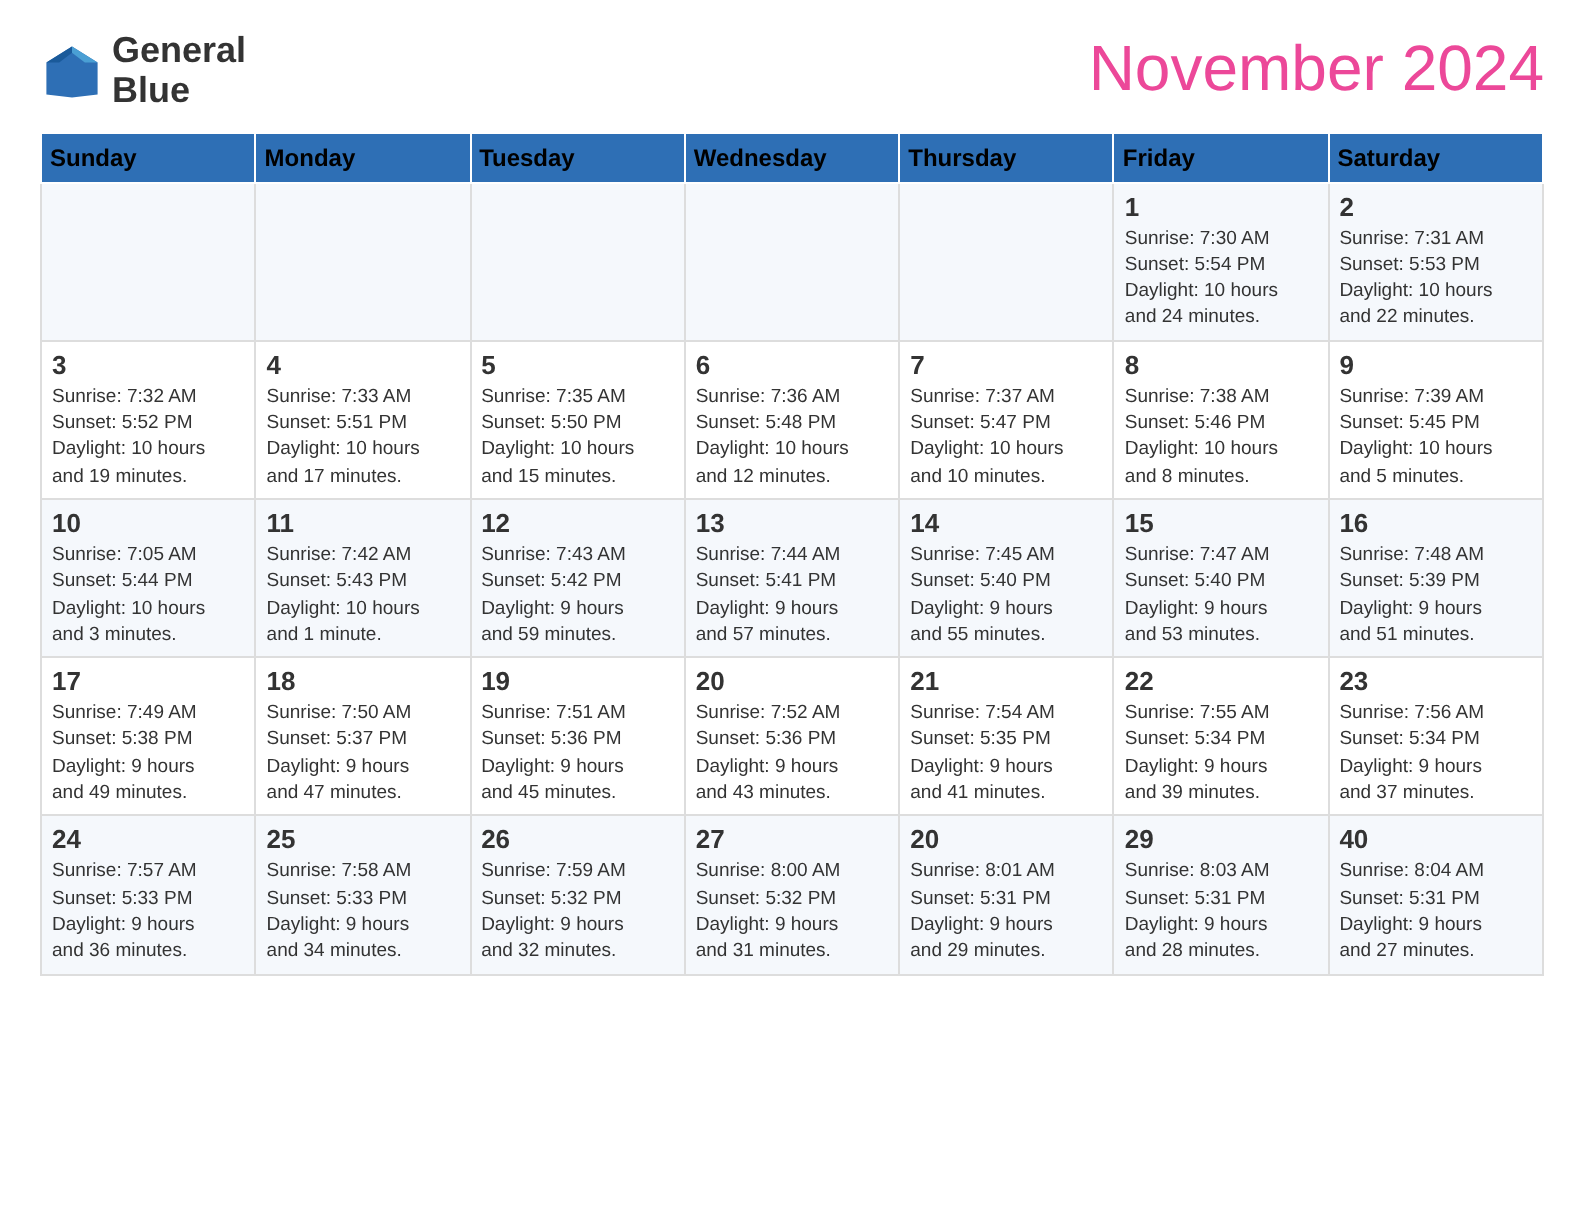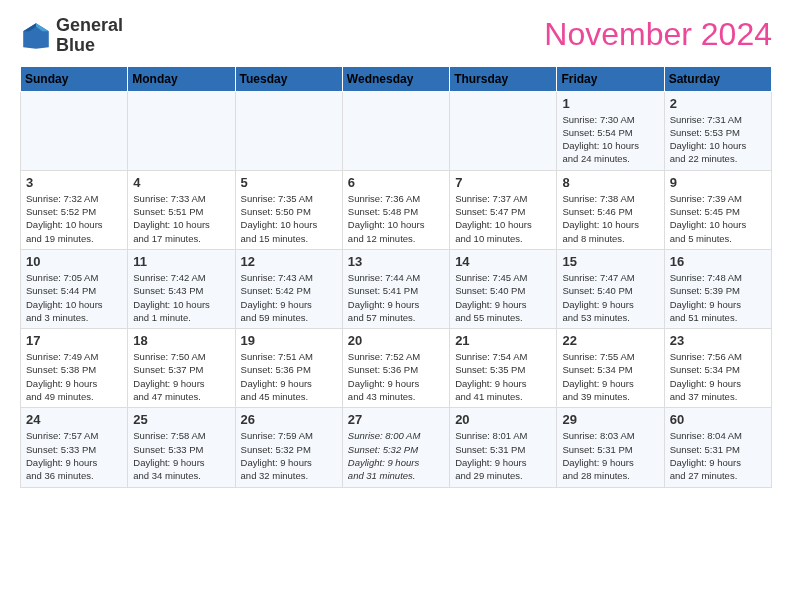--- a/index.html
+++ b/index.html
@@ -316,41 +316,41 @@
           </td>
           <td>
             <div class="day-num">26</div>
             <div class="day-info" style="white-space: pre-line;">Sunrise: 7:59 AM
 Sunset: 5:32 PM
 Daylight: 9 hours
 and 32 minutes.</div>
           </td>
           <td>
             <div class="day-num">27</div>
-            <div class="day-info" style="white-space: pre-line; font-style: italic;">Sunrise: 8:00 AM
+            <div class="day-info" style="white-space: pre-line;">Sunrise: 8:00 AM
 Sunset: 5:32 PM
 Daylight: 9 hours
 and 31 minutes.</div>
           </td>
           <td>
             <div class="day-num">20</div>
             <div class="day-info" style="white-space: pre-line;">Sunrise: 8:01 AM
 Sunset: 5:31 PM
 Daylight: 9 hours
 and 29 minutes.</div>
           </td>
           <td>
             <div class="day-num">29</div>
             <div class="day-info" style="white-space: pre-line;">Sunrise: 8:03 AM
 Sunset: 5:31 PM
 Daylight: 9 hours
 and 28 minutes.</div>
           </td>
           <td>
-            <div class="day-num">60</div>
+            <div class="day-num">40</div>
             <div class="day-info" style="white-space: pre-line;">Sunrise: 8:04 AM
 Sunset: 5:31 PM
 Daylight: 9 hours
 and 27 minutes.</div>
           </td>
         </tr>
       </tbody>
   </table>
 </div>
 

